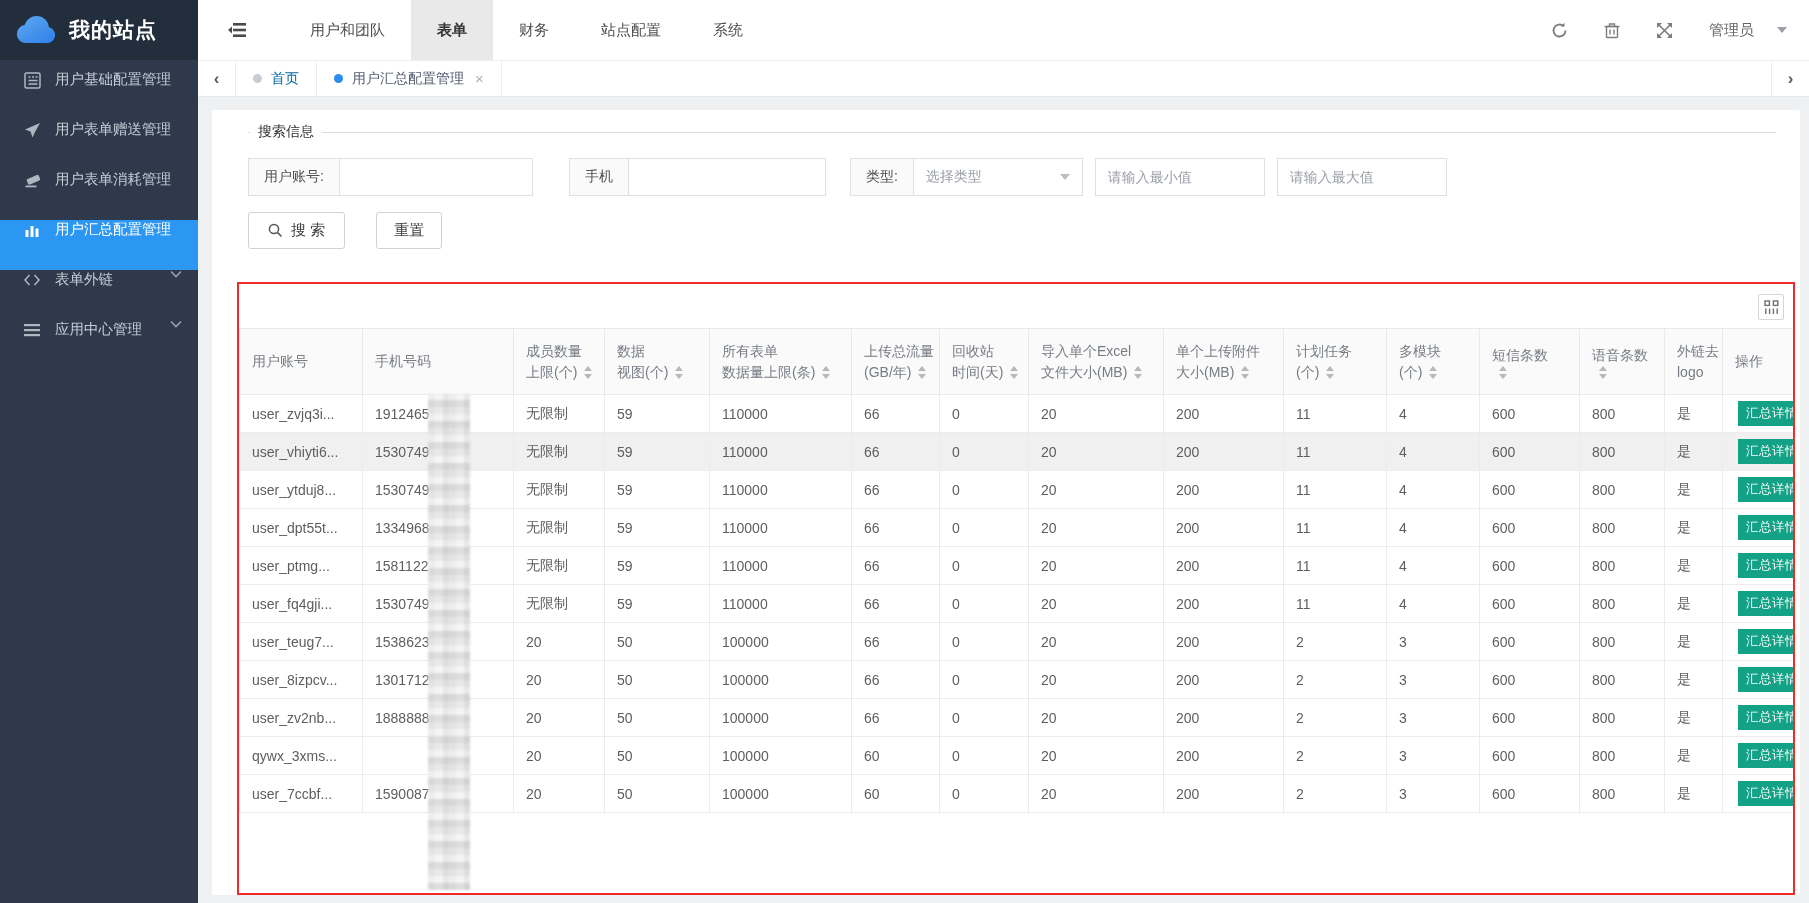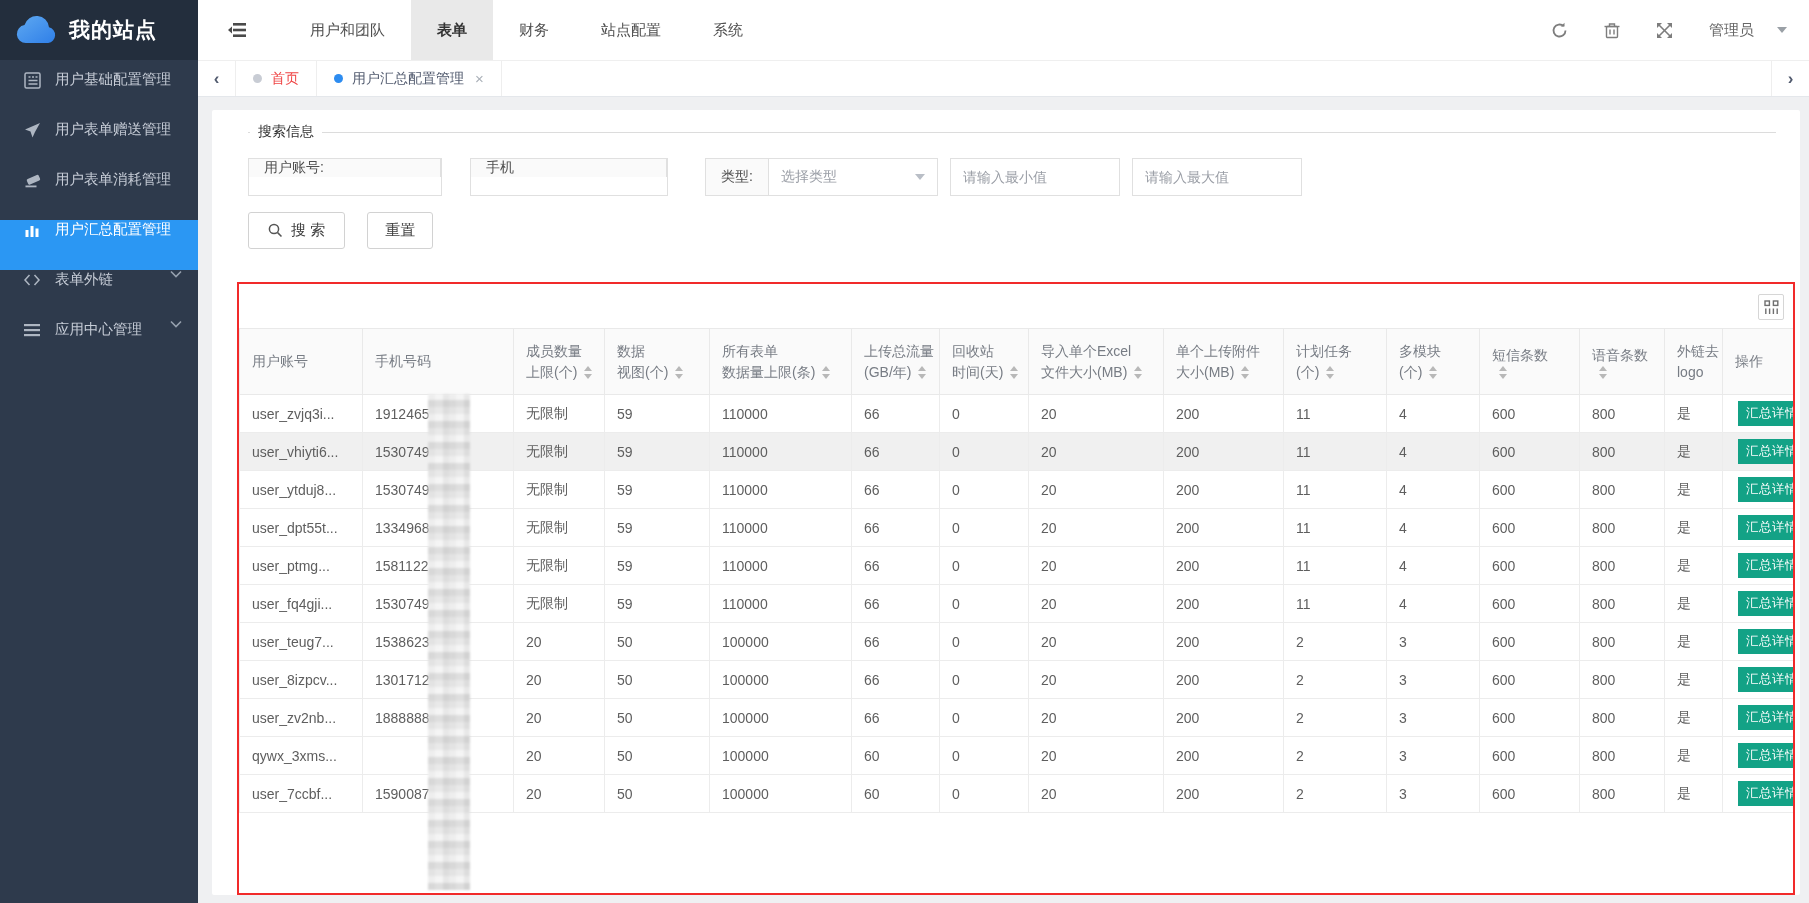--- a/index.html
+++ b/index.html
@@ -27,21 +27,21 @@
   .top-actions { margin-left:auto; display:flex; align-items:center; gap:36px; margin-right:22px; }
   .icon-btn { color:#7d7d7d; display:flex; cursor:pointer; }
   .admin { display:flex; align-items:center; gap:23px; font-size:15px; color:#666; cursor:pointer; }
   .caret-down { width:0; height:0; border-left:5px solid transparent; border-right:5px solid transparent; border-top:6px solid #9aa0a6; }
 
   
   .tagsbar { position:absolute; left:198px; top:60px; right:0; height:37px; background:#ffffff; border-top:1px solid #efefef; border-bottom:1px solid #e4e7eb; display:flex; align-items:stretch; z-index:4; }
   .tag-arrow { width:38px; display:flex; align-items:center; justify-content:center; color:#515a6e; font-size:17px; font-weight:bold; cursor:pointer; }
   .tag-arrow.left { border-right:1px solid #eeeeee; }
   .tag-arrow.right { margin-left:auto; border-left:1px solid #eeeeee; }
-  .tag { display:flex; align-items:center; gap:9px; padding:0 17px; border-right:1px solid #eeeeee; font-size:14px; color:#ef4444; cursor:pointer; white-space:nowrap; }
+  .tag { display:flex; align-items:center; gap:9px; padding:0 17px; border-right:1px solid #eeeeee; font-size:14px; color:#0369a1; cursor:pointer; white-space:nowrap; }
   .tag .dot { width:9px; height:9px; border-radius:50%; background:var(--dot-inactive,#c8ccd4); }
   .tag.active { color:#515a6e; }
   .tag.active .dot { background:var(--dot-active,#2d8cf0); }
   .tag .close-x { color:#aab0b8; font-size:15px; margin-left:2px; }
 
   
   .content { position:absolute; left:198px; top:98px; right:0; bottom:0; background:#eff0f2; padding:12px 9px 0 14px; }
   .card { position:relative; background:#ffffff; height:785px; border-radius:2px; overflow:hidden; }
 
   .search-wrap { padding:13px 24px 0 36px; }
@@ -49,22 +49,22 @@
   fieldset.search-fs legend { padding:0 8px; margin-left:2px; font-size:14px; color:#333333; }
   .form-row { display:flex; margin-top:17px; }
   .igroup { display:flex; height:38px; border:1px solid #e0e0e0; background:#ffffff; }
   .ig-label { background:#fafafa; border-right:1px solid #e0e0e0; display:flex; align-items:center; padding:0 15px; font-size:14px; color:#4f4f4f; white-space:nowrap; }
   .ig-input { border:none; outline:none; padding:0 12px; font-size:14px; color:#333; width:192px; background:#fff; }
   .ig-input::placeholder { color:#9a9ea6; }
   .plain-input { height:38px; border:1px solid #e0e0e0; outline:none; padding:0 12px; font-size:14px; color:#333; width:170px; background:#fff; }
   .plain-input::placeholder { color:#9a9ea6; }
   .ig-select { width:168px; display:flex; align-items:center; padding:0 12px; font-size:14px; color:#9a9ea6; cursor:pointer; }
   .ig-select .caret-down { margin-left:auto; border-top-color:#b9bec6; }
-  .mr36 { margin-right:28px;flex-direction:column; } .mr24 { margin-right:37px;flex-direction:column; } .mr12 { margin-right:12px; }
-  .btn-row { margin-top:16px; display:flex; gap:22px; }
+  .mr36 { margin-right:36px; } .mr24 { margin-right:24px; } .mr12 { margin-right:12px; }
+  .btn-row { margin-top:16px; display:flex; gap:31px; }
   .btn { height:37px; background:#ffffff; border:1px solid #d2d2d2; border-radius:3px; font-size:15px; color:#3f3f3f; display:flex; align-items:center; padding:0 19px; gap:8px; cursor:pointer; }
 
   
   .red-box { position:absolute; left:25px; right:5px; top:172px; height:613px; border:2px solid var(--outline-red,#f12a2a); background:#ffffff; overflow:hidden; }
   .grid-toolbar { height:44px; position:relative; }
   .col-config-btn { position:absolute; top:10px; right:9px; width:26px; height:26px; border:1px solid #d6d6d6; border-radius:2px; background:#fff; display:flex; align-items:center; justify-content:center; color:#6f6f6f; cursor:pointer; }
 
   table.grid { border-collapse:collapse; table-layout:fixed; width:1570px; font-size:14px; }
   table.grid th { height:66px; background:#fafafa; border:1px solid #e9e9e9; font-weight:normal; color:#777c84; text-align:left; padding-left:12px; vertical-align:middle; overflow:hidden; }
   table.grid td { height:38px; border:1px solid #ececec; color:#5e5e5e; padding-left:12px; white-space:nowrap; overflow:hidden; background:#fff; }

